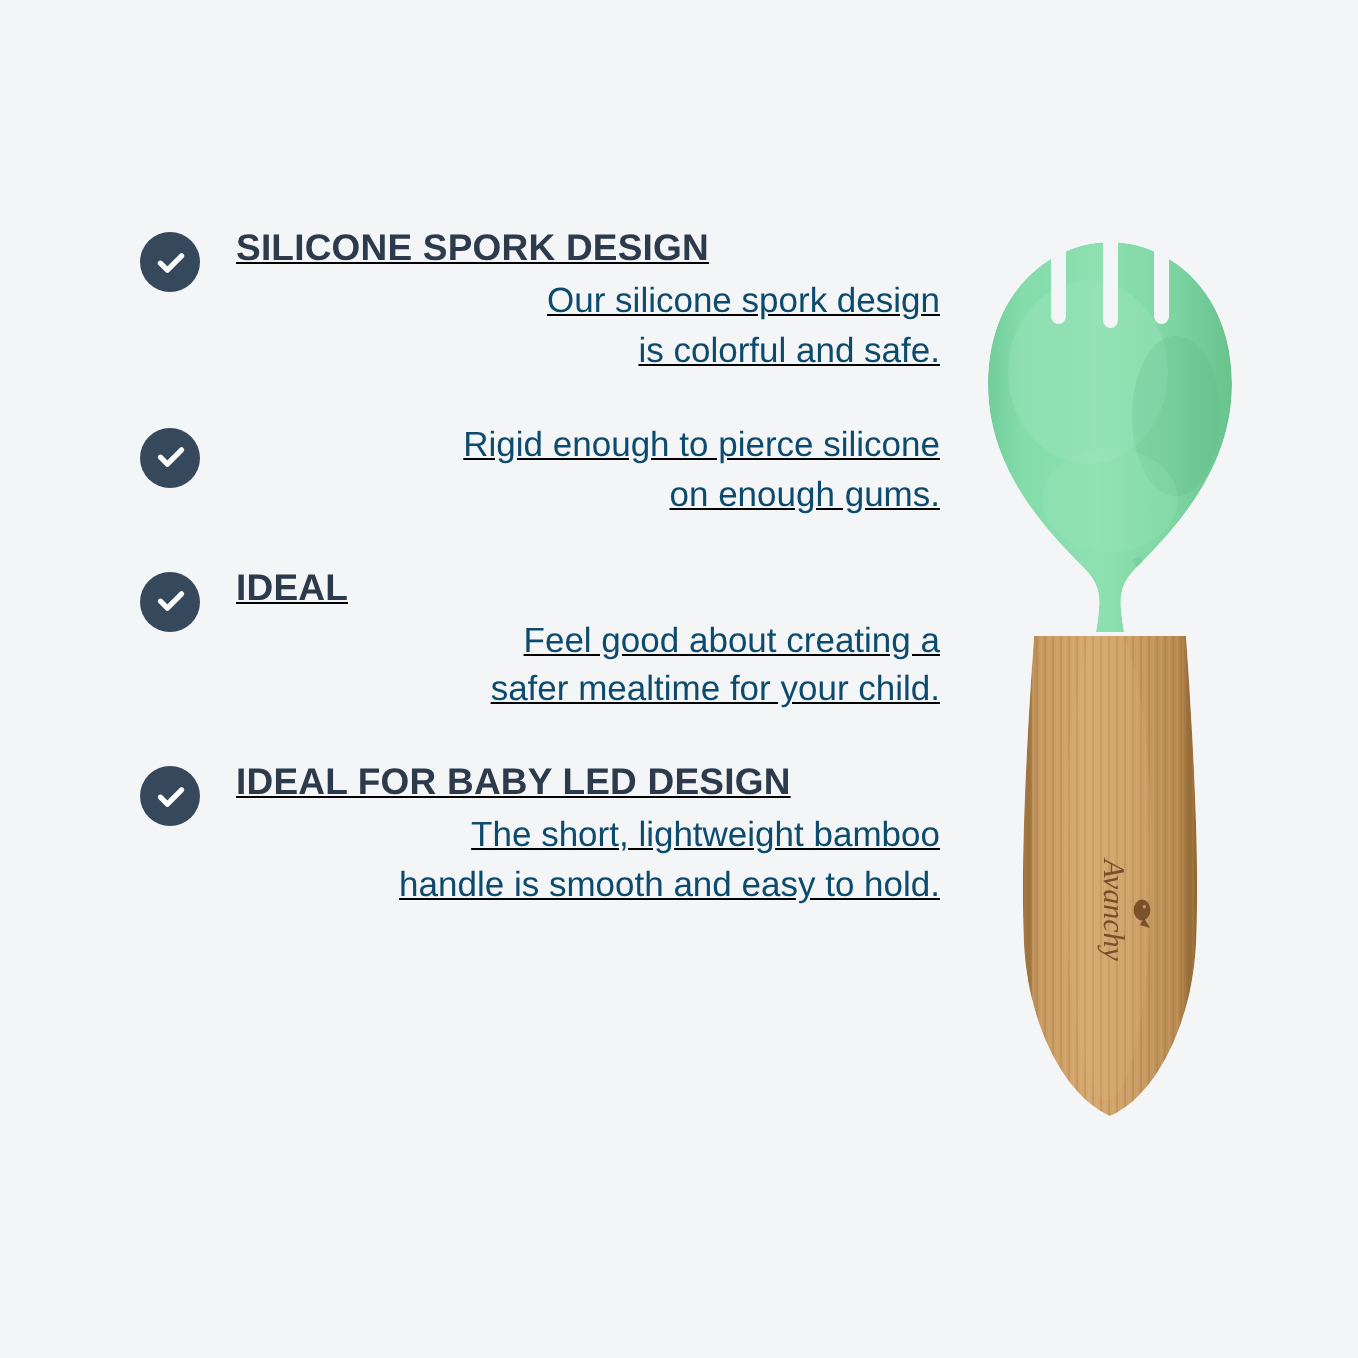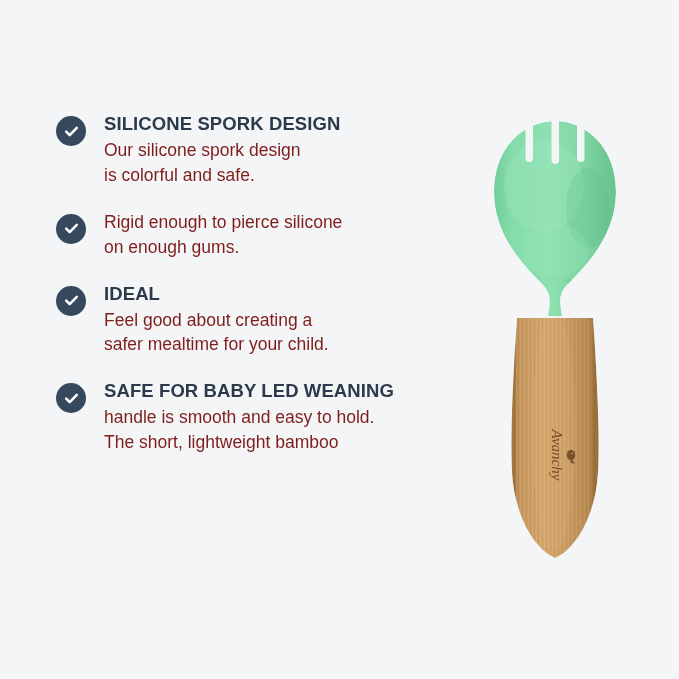--- a/index.html
+++ b/index.html
@@ -17,23 +17,24 @@
 
   #infographic {
     position: absolute;
     inset: 0;
     background: #f4f5f7;
   }
 
   
   .feature-list {
     position: absolute;
-    left: 56px;
+    left: 70px;
     top: 112px;
     width: 400px;
+    text-decoration: underline;
   }
 
   .feature {
     position: relative;
     padding-left: 48px;
     margin-bottom: 22px;
   }
   .feature:last-child { margin-bottom: 0; }
 
   .check-badge {
@@ -56,23 +57,24 @@
     letter-spacing: 0.1px;
     color: #2c3a4b;
     line-height: 1.25;
     margin: 0 0 3px 0;
     white-space: nowrap;
   }
 
   .feature-body {
     font-size: 17.5px;
     font-weight: 400;
-    color: #7f1d1d;
+    color: #0c4a6e;
     line-height: 1.42;
     margin: 0;
+    text-align: right;
   }
   .feature-body .ln { display: block; }
 
   
   #product {
     position: absolute;
     left: 470px;
     top: 100px;
     width: 170px;
     height: 480px;
@@ -123,24 +125,24 @@
         <span class="ln">safer mealtime for your child.</span>
       </p>
     </div>
 
     <div class="feature">
       <span class="check-badge">
         <svg width="17" height="17" viewBox="0 0 17 17" aria-hidden="true">
           <path d="M3.2 8.6 L6.7 12.1 L13.8 4.9" fill="none" stroke="#ffffff" stroke-width="2.6" stroke-linecap="round" stroke-linejoin="round"></path>
         </svg>
       </span>
-      <p class="feature-title">SAFE FOR BABY LED WEANING</p>
-      <p class="feature-body">
+      <p class="feature-title">IDEAL FOR BABY LED DESIGN</p>
+      <p class="feature-body">
+        <span class="ln">The short, lightweight bamboo</span>
         <span class="ln">handle is smooth and easy to hold.</span>
-        <span class="ln">The short, lightweight bamboo</span>
       </p>
     </div>
 
   </div>
 
   <div id="product">
     <svg width="170" height="480" viewBox="0 0 170 480" aria-hidden="true">
       <defs>
 
         <linearGradient id="siliconeShade" x1="0" y1="0" x2="1" y2="0">

